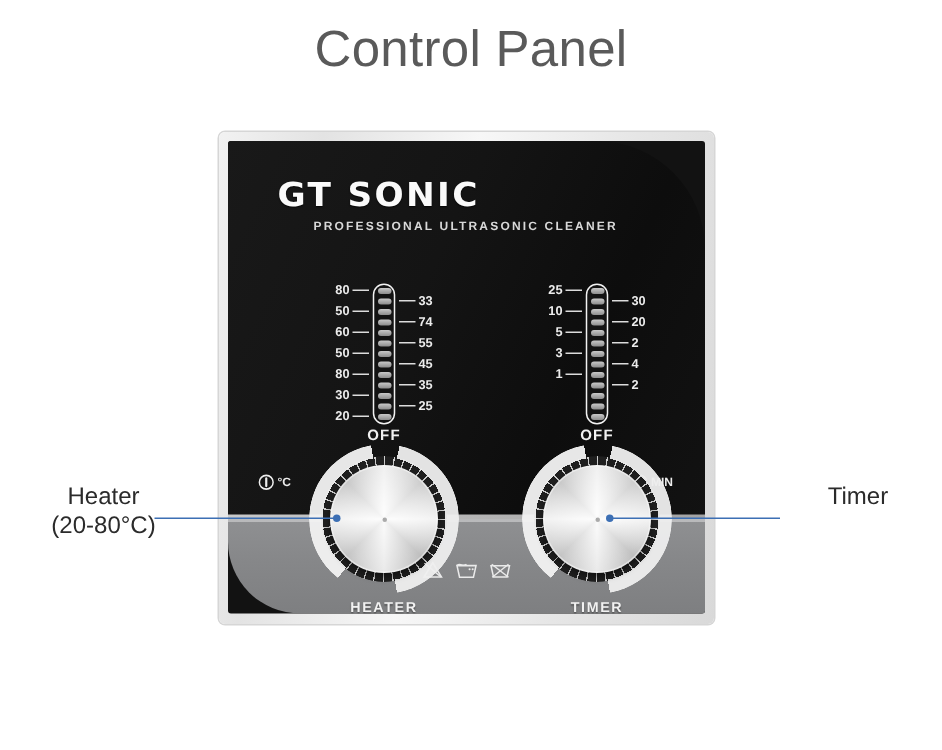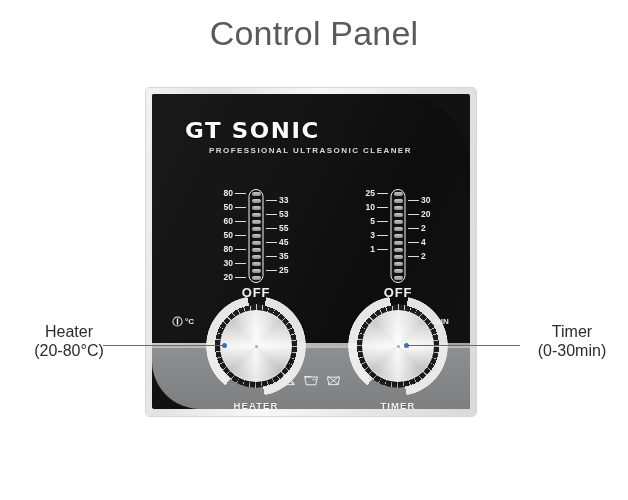--- a/index.html
+++ b/index.html
@@ -86,21 +86,21 @@
   .tick.left{right:50%;margin-right:10px;width:11px;}
   .tick.right{left:50%;margin-left:10px;width:11px;}
   .slab{
     position:absolute;font-family:"Liberation Sans", sans-serif;
     font-size:8.5px;font-weight:700;color:#ececec;white-space:nowrap;
   }
   .slab.left{right:50%;margin-right:23px;text-align:center;}
   .slab.right{left:50%;margin-left:23px;text-align:left;}
   .off-label{
     position:absolute;left:50%;transform:translateX(-50%);top:96px;
-    font-size:13px;font-weight:700;color:#f0f0f0;letter-spacing:.8px;
+    font-size:10px;font-weight:700;color:#f0f0f0;letter-spacing:.8px;
     font-family:"Liberation Sans", sans-serif;
   }
 
   
   .knob-wrap{position:absolute;width:104px;height:104px;}
   .knob-heater{left:52px;top:200px;}
   .knob-timer{left:194px;top:200px;}
 
   .knob-ring-outer{
     position:absolute;left:2px;top:2px;width:100px;height:100px;border-radius:50%;
@@ -225,21 +225,21 @@
             <div class="slab left" style="top: 41px;">50</div>
             <div class="tick left" style="top: 60px;"></div>
             <div class="slab left" style="top: 55px;">80</div>
             <div class="tick left" style="top: 74px;"></div>
             <div class="slab left" style="top: 69px;">30</div>
             <div class="tick left" style="top: 88px;"></div>
             <div class="slab left" style="top: 83px;">20</div>
             <div class="tick right" style="top: 11px;"></div>
             <div class="slab right" style="top: 6px;">33</div>
             <div class="tick right" style="top: 25px;"></div>
-            <div class="slab right" style="top: 20px;">53</div>
+            <div class="slab right" style="top: 20px;">74</div>
             <div class="tick right" style="top: 39px;"></div>
             <div class="slab right" style="top: 34px;">55</div>
             <div class="tick right" style="top: 53px;"></div>
             <div class="slab right" style="top: 48px;">45</div>
             <div class="tick right" style="top: 67px;"></div>
             <div class="slab right" style="top: 62px;">35</div>
             <div class="tick right" style="top: 81px;"></div>
             <div class="slab right" style="top: 76px;">25</div>
           </div>
         <div class="off-label">OFF</div>
@@ -340,18 +340,17 @@
 
   <div class="callout callout-left">
     <div class="l1">Heater</div>
     <div class="l2">(20-80°C)</div>
   </div>
   <div class="leader leader-left"></div>
   <div class="leader-dot dot-left"></div>
 
   <div class="callout callout-right">
     <div class="l1">Timer</div>
-    <div class="l2">(0-30min)</div>
   </div>
   <div class="leader leader-right"></div>
   <div class="leader-dot dot-right"></div>
 
 </div>
 
 </body></html>

